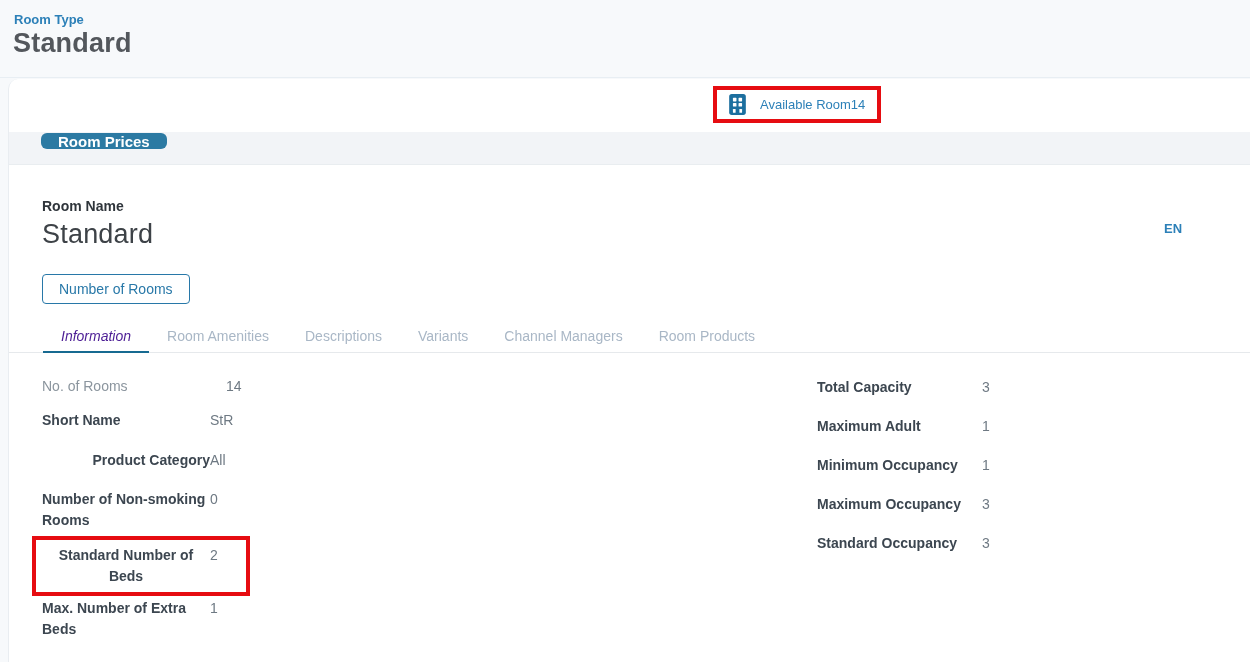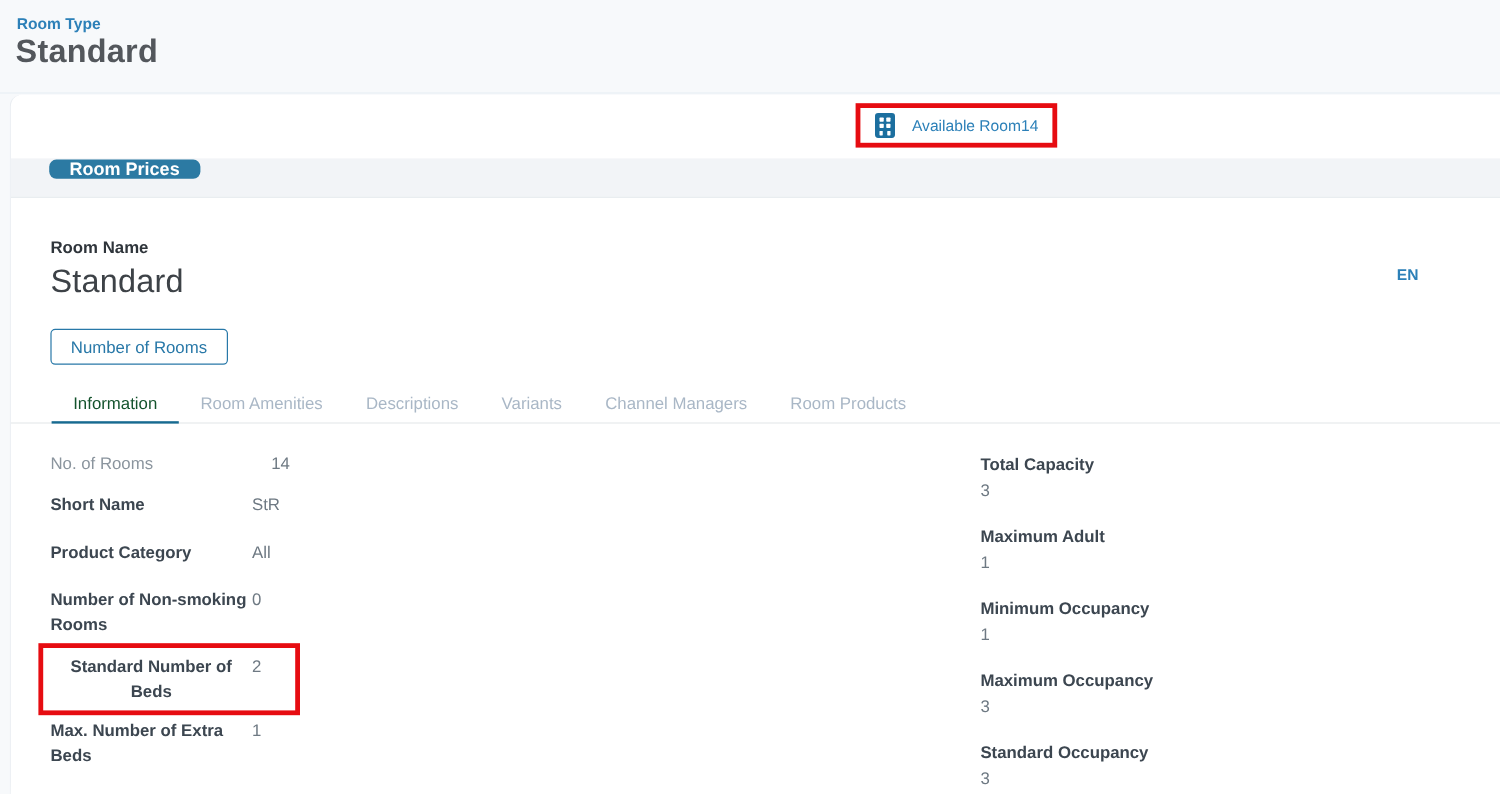--- a/index.html
+++ b/index.html
@@ -87,33 +87,33 @@
     content:""; position:absolute; left:0; right:0; bottom:0;
     height:1px; background:#e6e9ec;
   }
   .tab {
     height:33px; padding:0 18px;
     display:flex; align-items:center;
     font-size:14px; color:#a9b7c6;
     border-bottom:2px solid transparent;
     cursor:pointer; white-space:nowrap; position:relative; z-index:1;
   }
-  .tab.active { color:#14532d; border-bottom-color:#176a91; }
+  .tab.active { color:#4c1d95; border-bottom-color:#176a91;font-style:italic; }
   
   .fields-left  { position:absolute; left:33px;  top:297px; width:240px; }
   .fields-right { position:absolute; left:808px; top:298px; width:240px; }
   .field-row { display:flex; line-height:21px; font-size:14px; }
   .field-row .f-label { width:168px; font-weight:bold; color:#3c4650; }
   .field-row .f-label.muted { font-weight:normal; color:#8b959e; }
   .field-row .f-value { color:#6e7983; }
   .fields-right .field-row .f-label { width:165px; }
-  .fields-right .field-row { margin-bottom:18px;flex-direction:column; }
+  .fields-right .field-row { margin-bottom:18px; }
   .fields-left .field-row.r1 { margin-bottom:13px;gap:16px; }
   .fields-left .field-row.r2 { margin-bottom:19px; }
-  .fields-left .field-row.r3 { margin-bottom:18px; }
+  .fields-left .field-row.r3 { margin-bottom:18px;text-align:right; }
   .fields-left .field-row.r4 { margin-bottom:0; }
   .highlight-wrap {
     border:4px solid #e60c11;
     margin:5px 0 2px -10px;
     padding:5px 16px 5px 6px;
     display:inline-block;
     text-align:center;
   }
 </style>
 </head>

